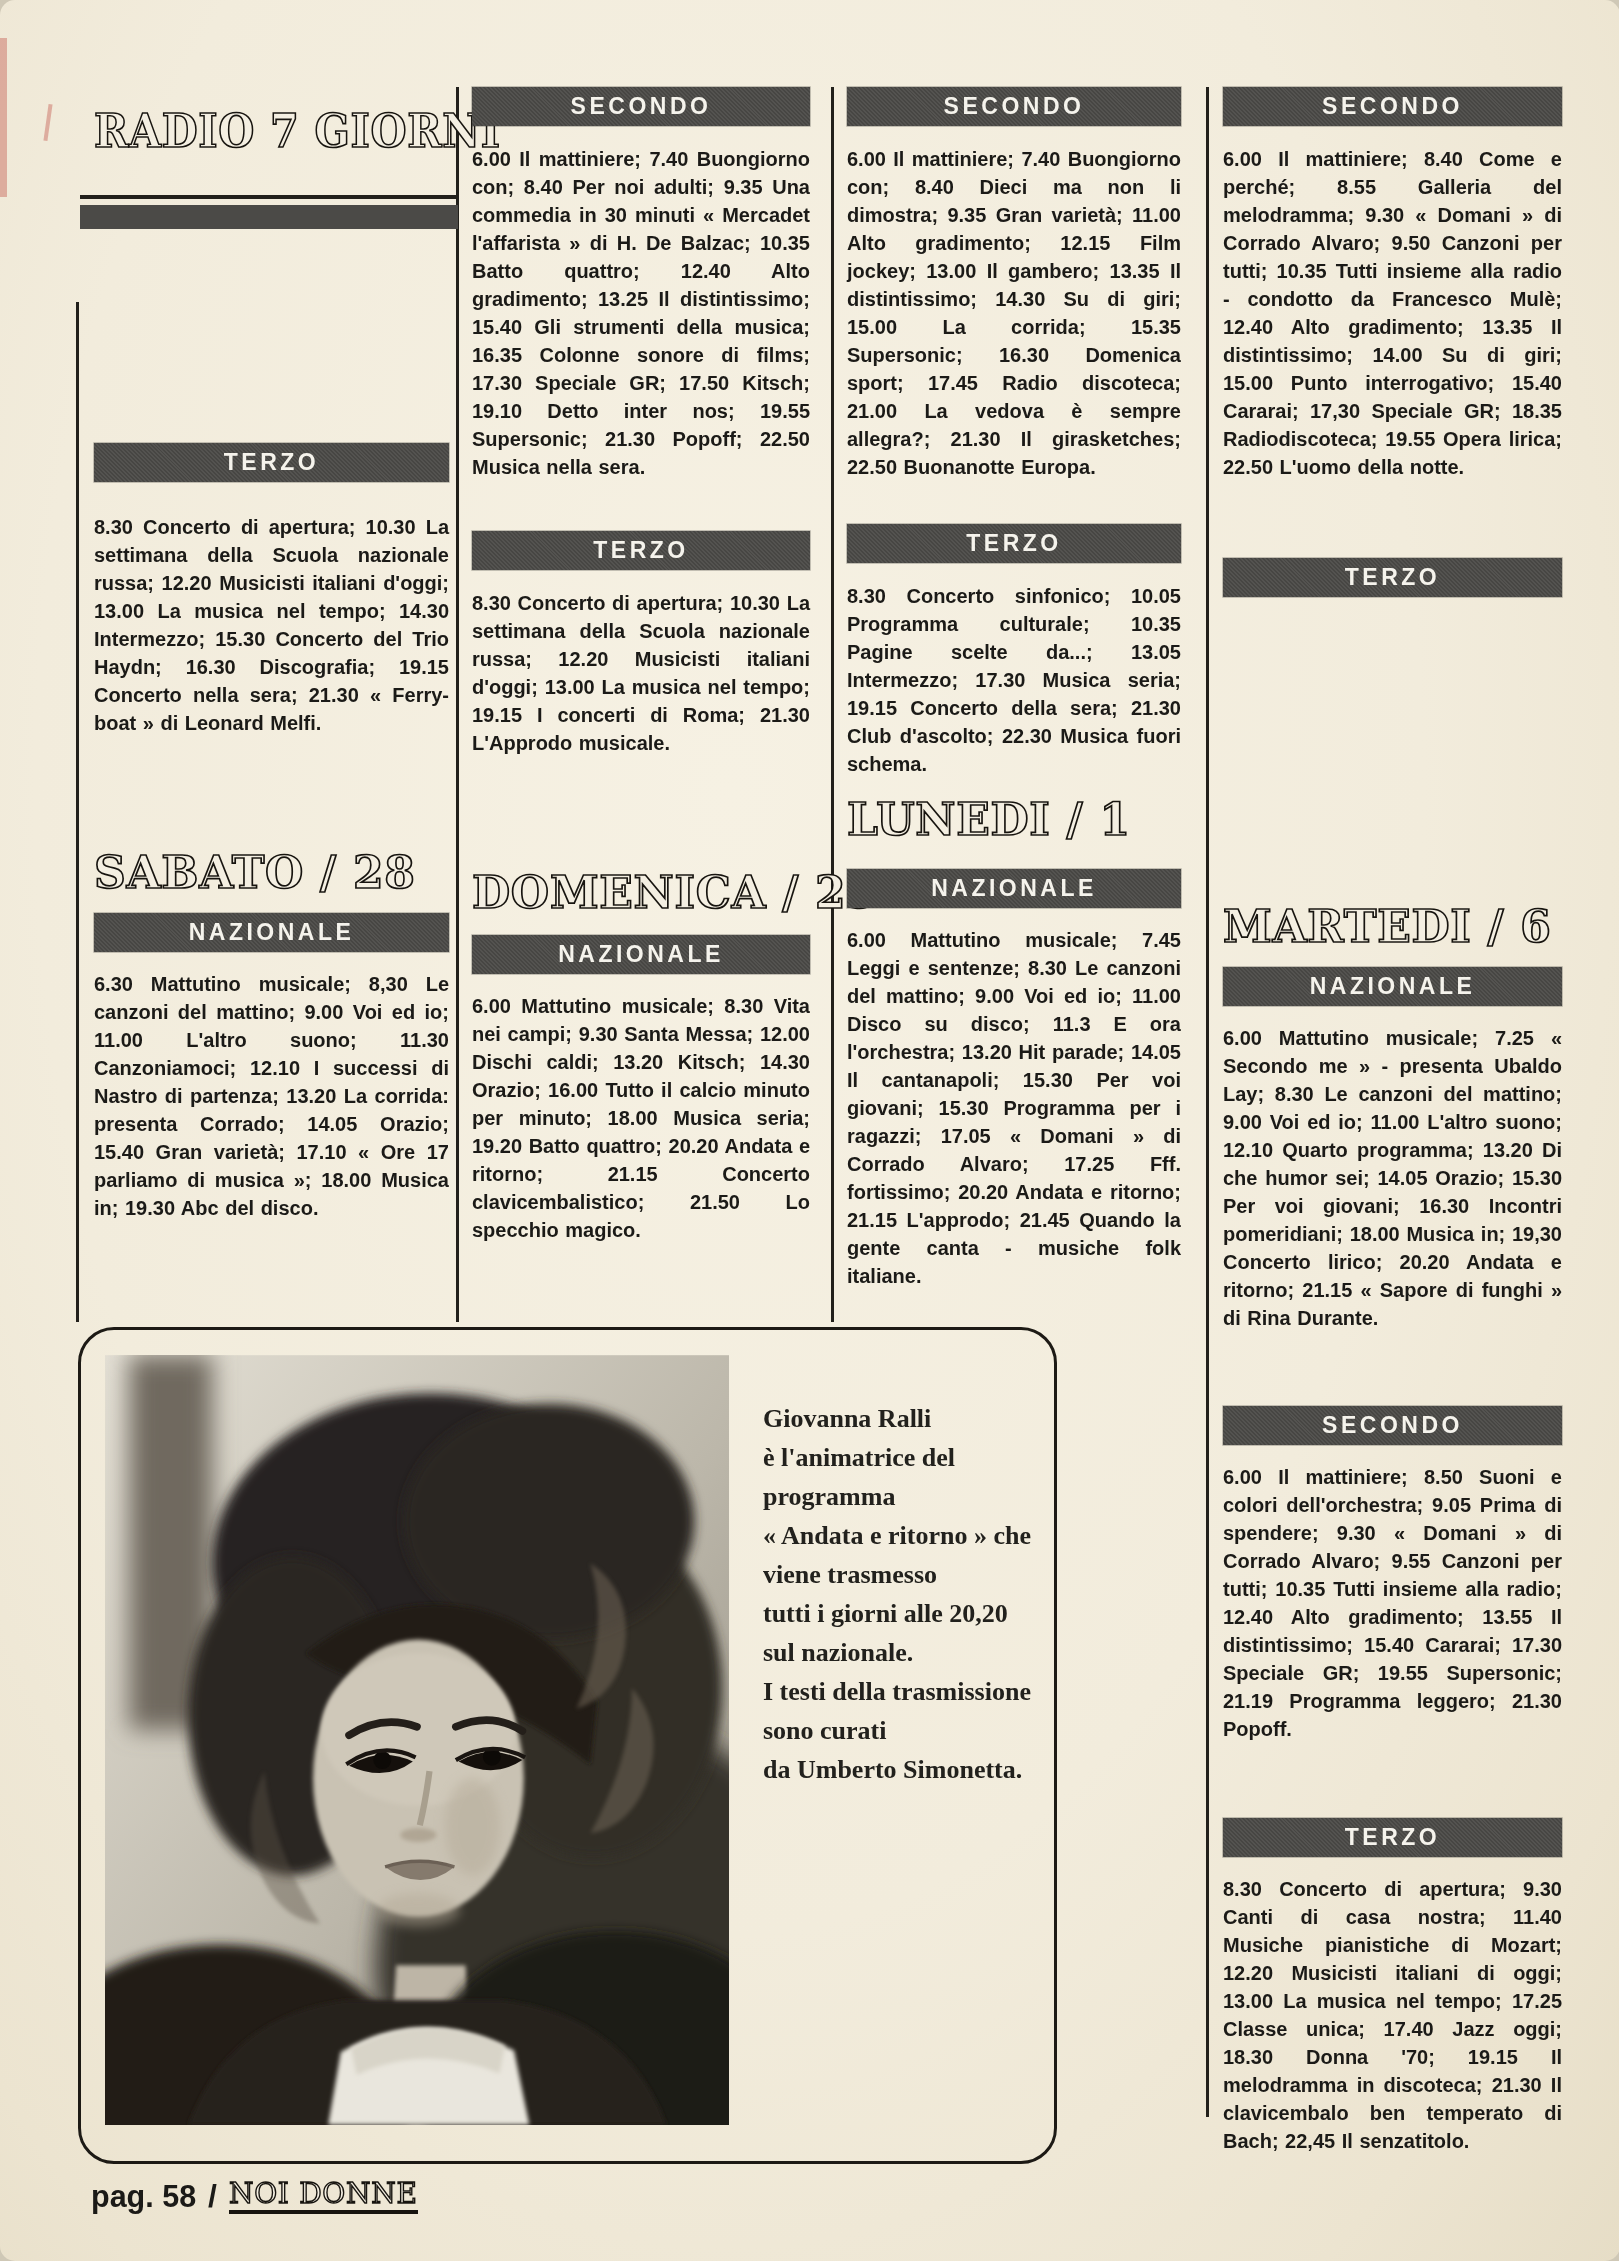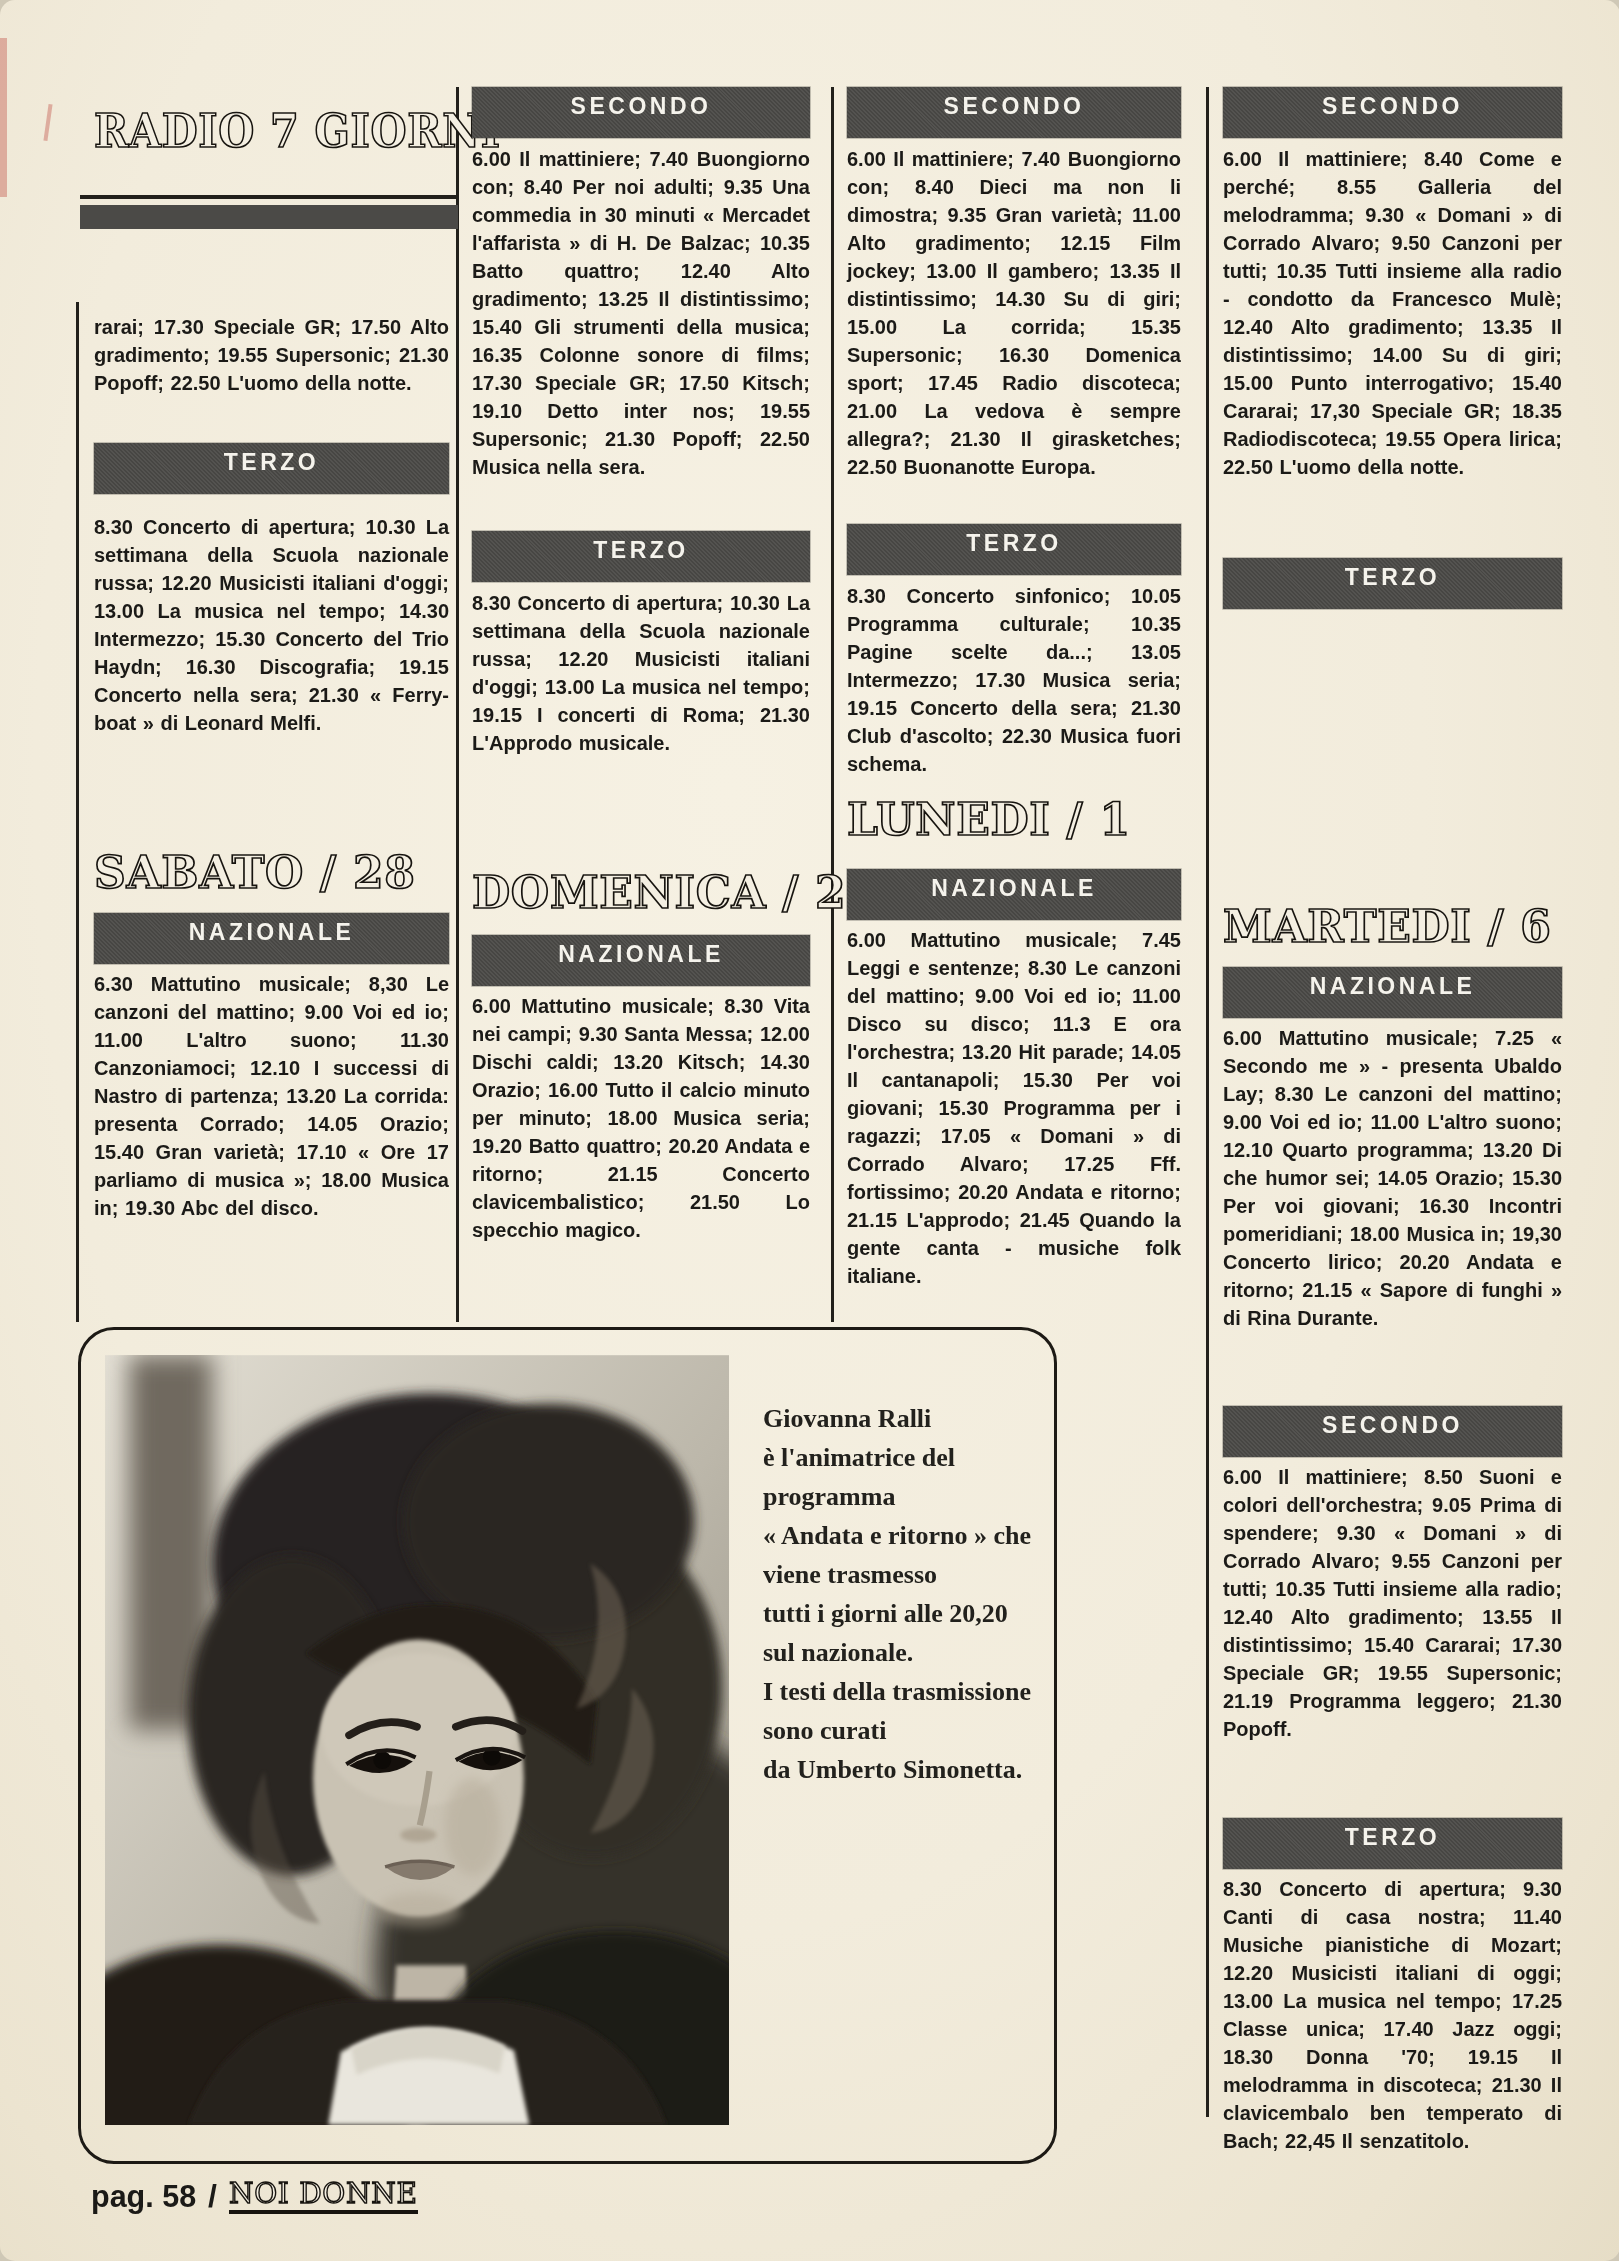--- a/index.html
+++ b/index.html
@@ -7,21 +7,21 @@
     position:relative;width:1620px;height:2261px;margin:0 auto;overflow:hidden;
     background:radial-gradient(ellipse at 45% 35%, #f6f1e3 0%, #f2ecdc 55%, #ece4d0 85%, #e6ddc6 100%);
     font-family:"Liberation Sans",sans-serif;
     border-radius:15px;
   }
   .abs{position:absolute;}
   .vrule{position:absolute;width:2.8px;background:#22201b;}
   .hrule{position:absolute;background:#22201b;}
   .graybar{position:absolute;background:#4b4a47;}
   .bar{
-    position:absolute;height:51px;background:#4b4a47;
+    position:absolute;height:39px;background:#4b4a47;
     background-image:repeating-linear-gradient(45deg,rgba(255,255,255,.05) 0 1.4px,rgba(0,0,0,.06) 1.4px 2.8px);
     color:#f5f3ec;text-align:center;line-height:39px;font-size:23px;font-weight:700;
     letter-spacing:3.5px;box-shadow:0 0 0 0.7px rgba(40,38,33,.35);
   }
   .body-text{
     position:absolute;font:700 20px/28px "Liberation Sans",sans-serif;
     color:#1b1a17;text-align:justify;word-spacing:1px;
   }
   .outline{
     position:absolute;font-family:"DejaVu Serif",serif;font-weight:700;
@@ -59,21 +59,20 @@
 
   <div class="vrule" style="left:76px;top:302px;height:1020px;"></div>
   <div class="vrule" style="left:456px;top:87px;height:1235px;"></div>
   <div class="vrule" style="left:831px;top:87px;height:1235px;"></div>
   <div class="vrule" style="left:1206px;top:87px;height:2030px;"></div>
 
   <div class="outline logo-top abs" style="left:94px;top:104px;">RADIO 7 GIORNI</div>
   <div class="hrule" style="left:80px;top:195px;width:378px;height:4.2px;"></div>
   <div class="graybar" style="left:80px;top:205px;width:378px;height:23.6px;"></div>
 
-  <div class="body-text" style="left:94px;top:313px;width:355px;">rarai; 17.30 Speciale GR; 17.50 Alto gradimento; 19.55 Supersonic; 21.30 Popoff; 22.50 L'uomo della notte.</div>
 
   <div class="bar" style="left:94px;top:443px;width:355px;">
     <span>TERZO</span>
   </div>
   <div class="body-text" style="left:94px;top:513px;width:355px;">8.30 Concerto di apertura; 10.30 La settimana della Scuola nazionale russa; 12.20 Musicisti italiani d'oggi; 13.00 La musica nel tempo; 14.30 Intermezzo; 15.30 Concerto del Trio Haydn; 16.30 Discografia; 19.15 Concerto nella sera; 21.30 « Ferry-boat » di Leonard Melfi.</div>
 
   <div class="outline day-heading abs" style="left:94px;top:847px;">SABATO / 28</div>
   <div class="bar" style="left:94px;top:913px;width:355px;">
     <span>NAZIONALE</span>
   </div>

